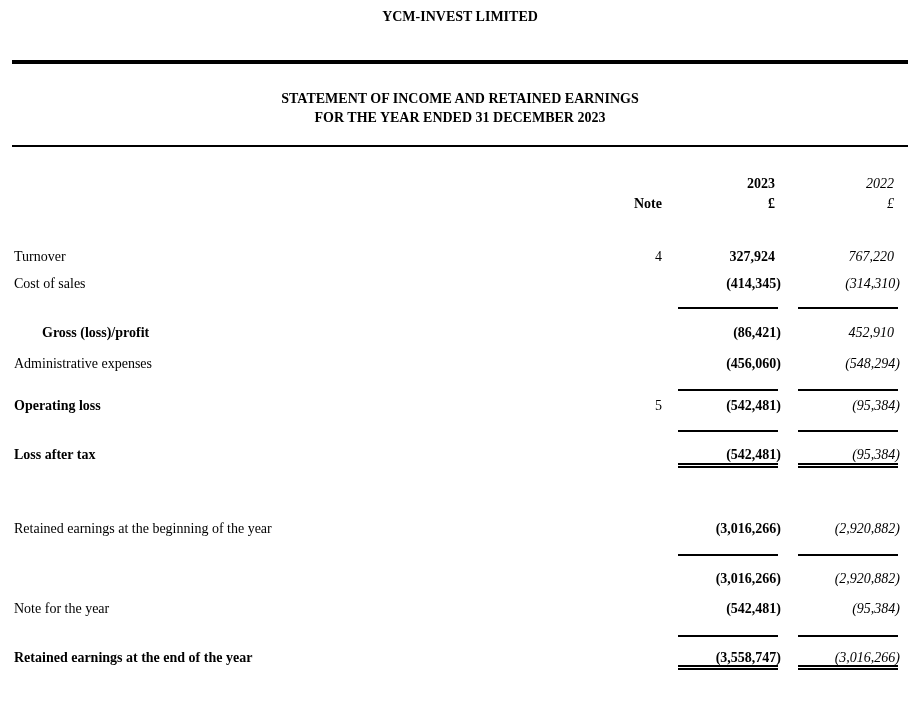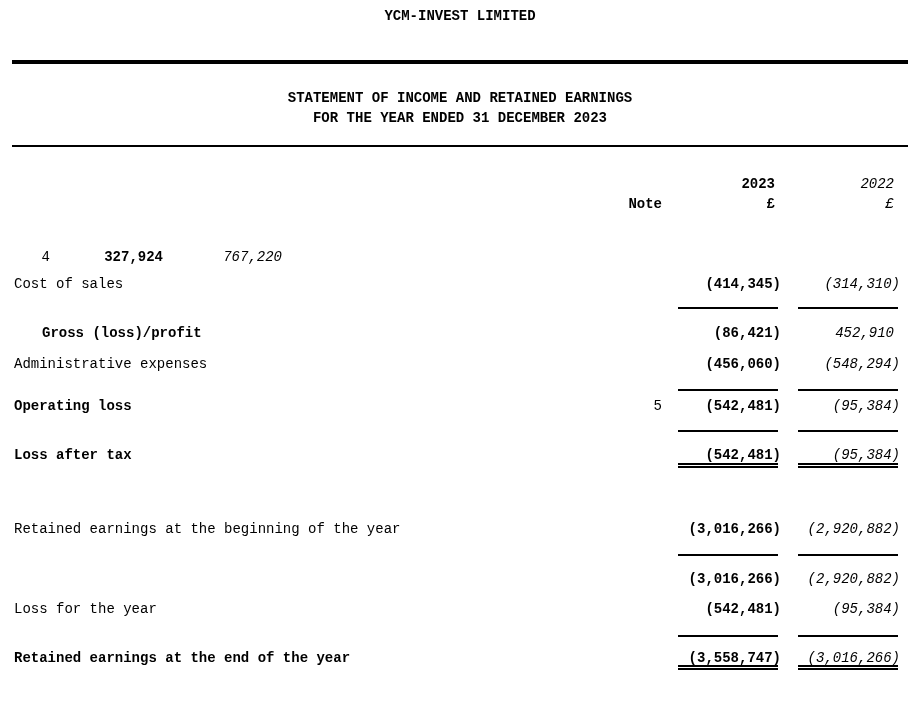--- a/index.html
+++ b/index.html
@@ -2,21 +2,21 @@
 <html><head>
 <meta charset="utf-8">
 <style>
   * { margin:0; padding:0; box-sizing:border-box; }
   html,body { background:#ffffff; }
   .page {
     position:relative;
     width:920px; height:703px;
     background:#ffffff;
     color:#000000;
-    font-family:Liberation Mono, monospace;
+    font-family:Liberation Serif, serif;
     font-size:14px;
     overflow:hidden;
   }
   .company { margin-top:9px; text-align:center; font-weight:bold; line-height:15px; }
   .rule-thick { height:4px; background:#000; margin:36px 12px 0 12px; }
   .stmt-title { margin-top:27px; text-align:center; font-weight:bold; line-height:15px; }
   .stmt-subtitle { margin-top:4px; text-align:center; font-weight:bold; line-height:16px; }
   .rule-thin { height:2px; background:#000; margin:19px 12px 0 12px; }
 
   .row { display:flex; height:14px; line-height:14px; padding-right:20px; }
@@ -62,20 +62,21 @@
 
   <div class="row hdr2">
     <div class="label"></div>
     <div class="note bold">Note</div>
     <div class="val v2023 pad">£</div>
     <div class="val v2022 pad">£</div>
   </div>
 
   <div id="rows">
       <div class="row" style="margin-top: 39px;">
+        <div class="label">Turnover</div>
         <div class="note">4</div>
         <div class="val v2023 pad">327,924</div>
         <div class="val v2022 pad">767,220</div>
       </div>
       <div class="row" style="margin-top: 13px;">
         <div class="label">Cost of sales</div>
         <div class="note"></div>
         <div class="val v2023">(414,345)</div>
         <div class="val v2022">(314,310)</div>
       </div>
@@ -129,21 +130,21 @@
         <div class="sline pos2023"></div>
         <div class="sline pos2022"></div>
       </div>
       <div class="row" style="margin-top: 16px;">
         <div class="label"></div>
         <div class="note"></div>
         <div class="val v2023">(3,016,266)</div>
         <div class="val v2022">(2,920,882)</div>
       </div>
       <div class="row" style="margin-top: 16px;">
-        <div class="label">Loss for the year</div>
+        <div class="label">Note for the year</div>
         <div class="note"></div>
         <div class="val v2023">(542,481)</div>
         <div class="val v2022">(95,384)</div>
       </div>
       <div class="rule-row" style="margin-top: 19px; height: 2px;">
         <div class="sline pos2023"></div>
         <div class="sline pos2022"></div>
       </div>
       <div class="row" style="margin-top: 14px;">
         <div class="label bold">Retained earnings at the end of the year</div>

